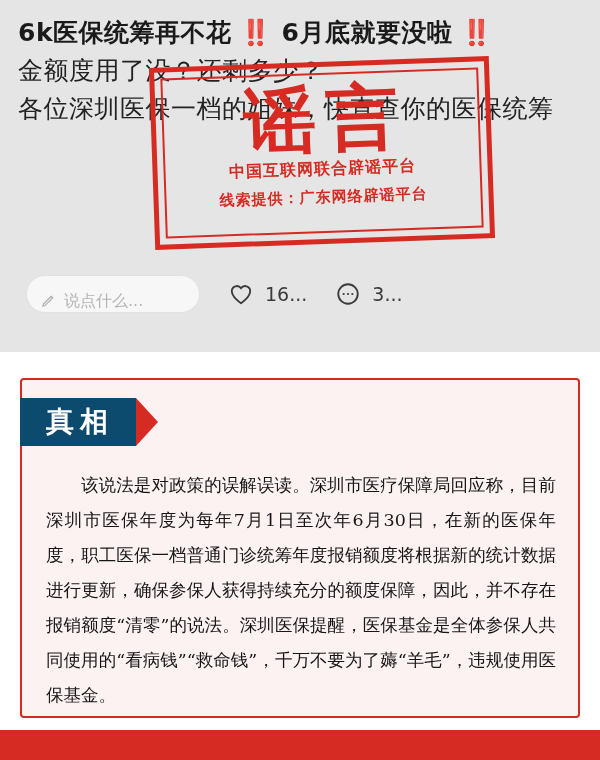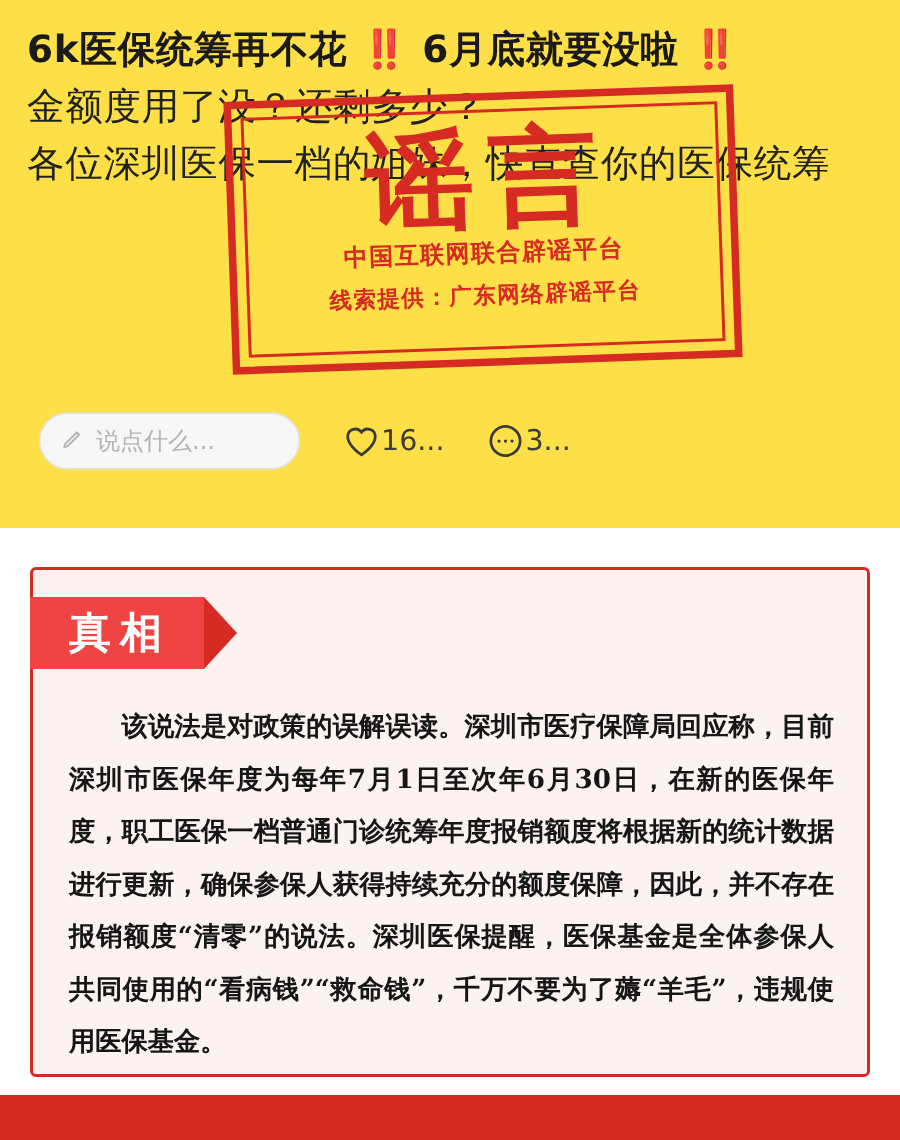--- a/index.html
+++ b/index.html
@@ -10,21 +10,21 @@
     font-family: "DejaVu Sans", "Liberation Sans", sans-serif;
     overflow: hidden;
     position: relative;
   }
 
   
   .screenshot {
     position: relative;
     width: 600px;
     height: 352px;
-    background: #fde047;
+    background: #e5e5e5;
     overflow: hidden;
   }
   .post-text {
     padding: 14px 18px 0 18px;
   }
   .post-line {
     font-size: 25px;
     line-height: 1.52;
     color: #1a1a1a;
     font-weight: 700;
@@ -45,30 +45,30 @@
     padding: 0 26px;
     gap: 28px;
   }
   .comment-box {
     width: 174px;
     height: 38px;
     border: 1px solid #e2e2e2;
     background: #f7f7f7;
     border-radius: 19px;
     display: flex;
-    align-items: center;
+    align-items: flex-end;
     padding: 0 14px;
     gap: 8px;
     color: #b4b4b4;
     font-size: 16px;
   }
   .act {
     display: flex;
     align-items: center;
-    gap: 0;
+    gap: 11px;
     color: #3b3b3b;
     font-size: 19px;
   }
   .act svg { display: block; }
 
   
   .stamp {
     position: absolute;
     left: 152px;
     top: 62px;
@@ -121,21 +121,21 @@
     height: 340px;
     background: #fdf2f2;
     border: 2px solid #d62b22;
     border-radius: 4px;
   }
   .truth-tag {
     position: absolute;
     left: -2px;
     top: 18px;
     height: 48px;
-    background: #ef4444;
+    background: #0c4a6e;
     color: #ffffff;
     font-size: 28px;
     font-weight: 800;
     letter-spacing: 6px;
     display: flex;
     align-items: center;
     padding: 0 22px 0 26px;
     font-family: "DejaVu Serif", "Liberation Serif", serif;
   }
   .truth-tag::after {
@@ -153,21 +153,20 @@
     position: absolute;
     left: 24px;
     right: 22px;
     top: 88px;
     font-size: 17.5px;
     line-height: 2.0;
     color: #161616;
     text-align: justify;
     text-indent: 2em;
     font-family: "DejaVu Serif", "Liberation Serif", serif;
-    font-weight: bold;
   }
   .truth-source {
     position: absolute;
     right: 34px;
     bottom: 36px;
     font-size: 17.5px;
     color: #161616;
     font-family: "DejaVu Serif", "Liberation Serif", serif;
   }
   .bottom-bar {

